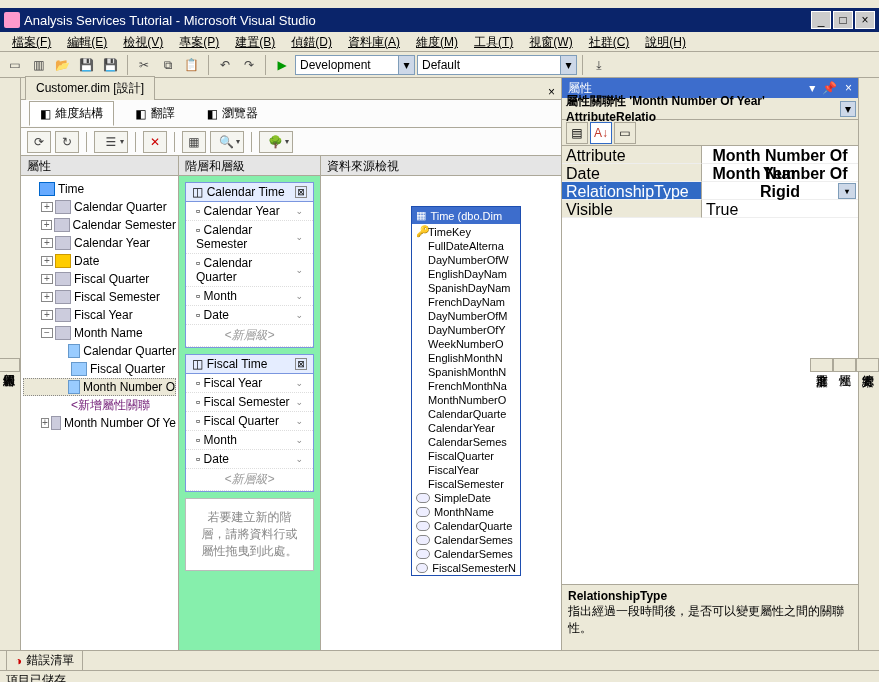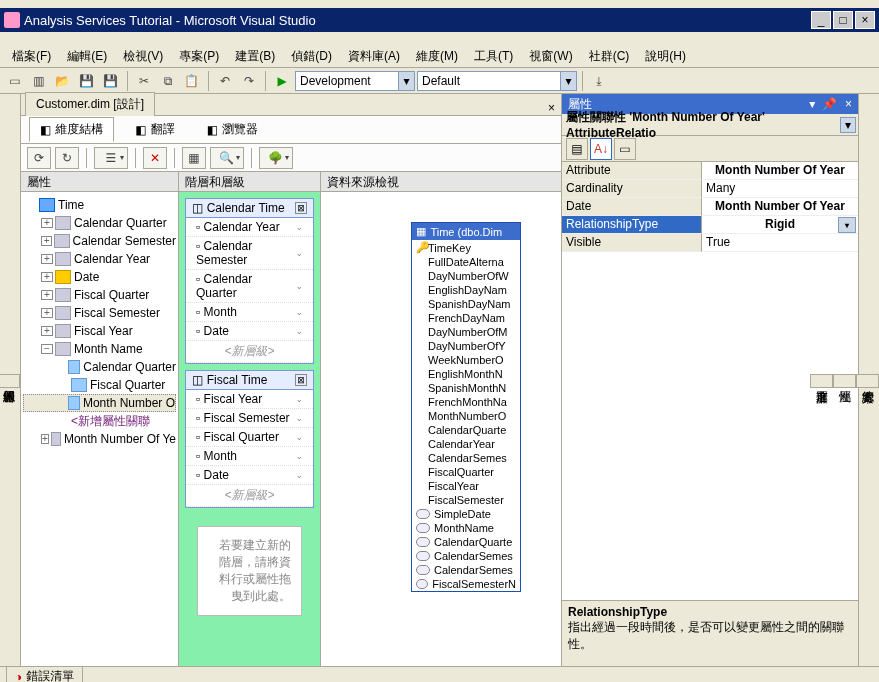--- a/index.html
+++ b/index.html
@@ -26,26 +26,27 @@
     margin-top: 8px;
   }
   .title-bar .icon { width: 16px; height: 16px; margin-right: 4px; background:#f9c; border-radius:2px;}
   .title-bar .title { flex: 1; }
   .title-bar .wbtn {
     width: 20px; height: 18px; background:#ccc; border:1px solid #fff; margin-left:2px;
     display:flex; align-items:center; justify-content:center; font-size:12px; color:#000;
   }
   
   .menu-bar {
-    height: 36px;
+    height: 20px;
     background: #ece9d8;
     border-bottom: 1px solid #aca899;
     display: flex;
-    align-items: flex-end;
+    align-items: flex-start;
     padding: 0 4px;
+    text-decoration: underline;
   }
   .menu-bar span { padding: 2px 8px; cursor: default; }
   
   .toolbar {
     height: 26px;
     background: #ece9d8;
     border-bottom: 1px solid #aca899;
     display: flex;
     align-items: center;
     padding: 0 4px;
@@ -153,21 +154,21 @@
   .noTwist { width:12px; margin-right:2px; }
   .nicon { width:16px; height:14px; margin-right:3px; display:inline-block; }
   .nicon.dim { background:#6af; border:1px solid #06c; }
   .nicon.attr { background:#ccd; border:1px solid #99a;}
   .nicon.key { background:#fc0; border:1px solid #c90;}
   .nicon.hier { background:#9cf; border:1px solid #69c;}
   .tree-row.selected { background:#ece9d8; border:1px dotted #888;}
   .tree-row.gray { color:#701a75;}
 
   .pane2 .hintbox {
-    margin:18px; border:1px solid #bbb; padding:10px; text-align:right;
+    margin:6px; border:1px solid #bbb; padding:10px; text-align:center;
     color:#888; background:#fff;
   }
   .hier-box {
     margin:6px 6px 2px 6px; border:1px solid #7a96df; background:#fff;
   }
   .hier-title {
     background:#e5edff; border-bottom:1px solid #7a96df;
     padding:2px 6px; display:flex; align-items:center; justify-content:space-between;
   }
   .hier-title .exp { border:1px solid #888; width:12px; height:12px; font-size:9px; display:flex;align-items:center;justify-content:center;}
@@ -213,21 +214,21 @@
   }
   .props-obj .arr { position:absolute; right:2px; width:16px; height:16px; background:#cdd8e8; border:1px solid #7f9db9;
       display:flex;align-items:center;justify-content:center;}
   .props-toolbar {
     height:26px; border-bottom:1px solid #aca899; background:#ece9d8;
     display:flex; align-items:center; padding:0 4px; gap:2px;
   }
   .props-toolbar .pb { width:22px; height:22px; border:1px solid #aca899; display:flex; align-items:center; justify-content:center;}
   .props-toolbar .pb.active { background:#fff; border-color:#316ac5;}
   .props-grid { flex:1; overflow:auto; background:#fff;}
-  .prow { display:flex; height:18px; font-size:12px;}
+  .prow { display:flex; height:18px; font-size:16px;}
   .pname { width:140px; background:#ece9d8; border-right:1px solid #aca899; border-bottom:1px solid #eee;
     padding:1px 4px;}
   .pval { flex:1; border-bottom:1px solid #eee; padding:1px 4px; position:relative;}
   .pval.bold { font-weight:bold;text-align:center;}
   .prow.sel .pname { background:#316ac5; color:#fff;}
   .prow.sel .pval { background:#fff; }
   .prow.sel .pval::after { content:"▾"; position:absolute; right:2px; top:1px;
     width:16px; height:14px; background:#cdd8e8; border:1px solid #7f9db9; font-size:8px;
     display:flex; align-items:center; justify-content:center;}
   .props-desc {
@@ -614,24 +615,20 @@
       <div class="pb">▤</div>
       <div class="pb active" style="color:#c0392b">A↓</div>
       <div class="pb">▭</div>
     </div>
     <div class="props-grid" id="props-grid">
         <div class="prow">
           <div class="pname">Attribute</div>
           <div class="pval bold">Month Number Of Year</div>
         </div>
         <div class="prow">
-          <div class="pname">Cardinality</div>
-          <div class="pval">Many</div>
-        </div>
-        <div class="prow">
           <div class="pname">Date</div>
           <div class="pval bold">Month Number Of Year</div>
         </div>
         <div class="prow sel">
           <div class="pname">RelationshipType</div>
           <div class="pval bold">Rigid</div>
         </div>
         <div class="prow">
           <div class="pname">Visible</div>
           <div class="pval">True</div>

